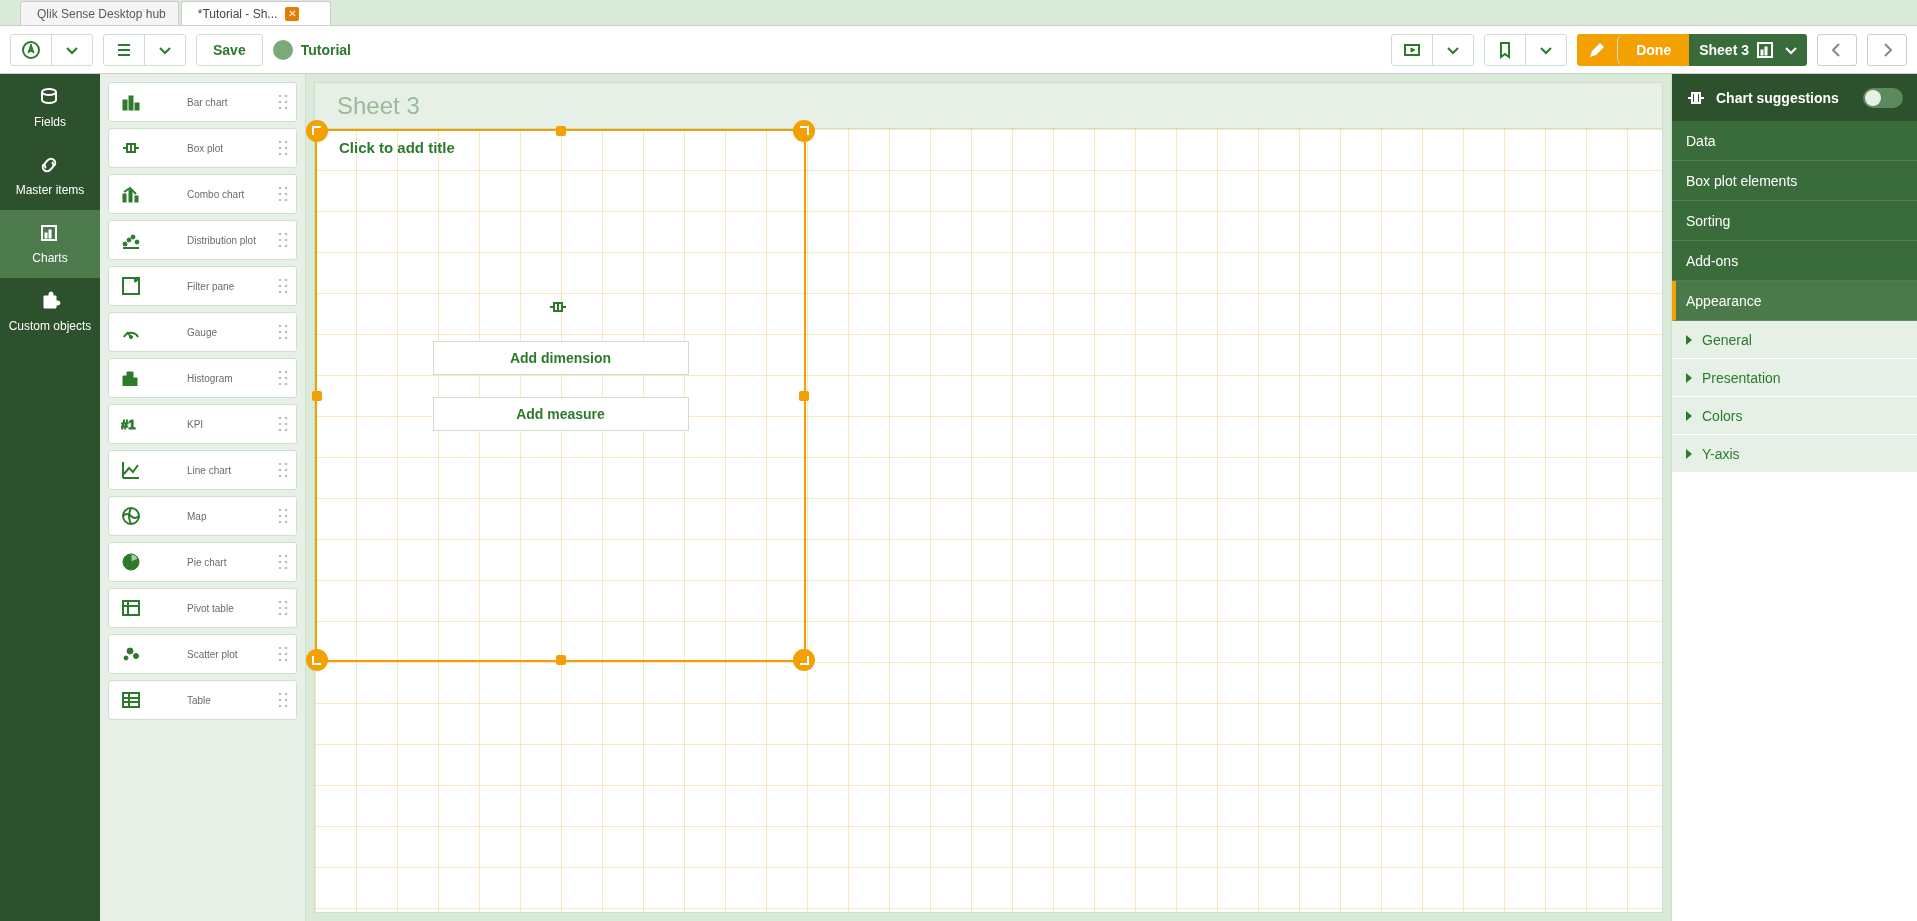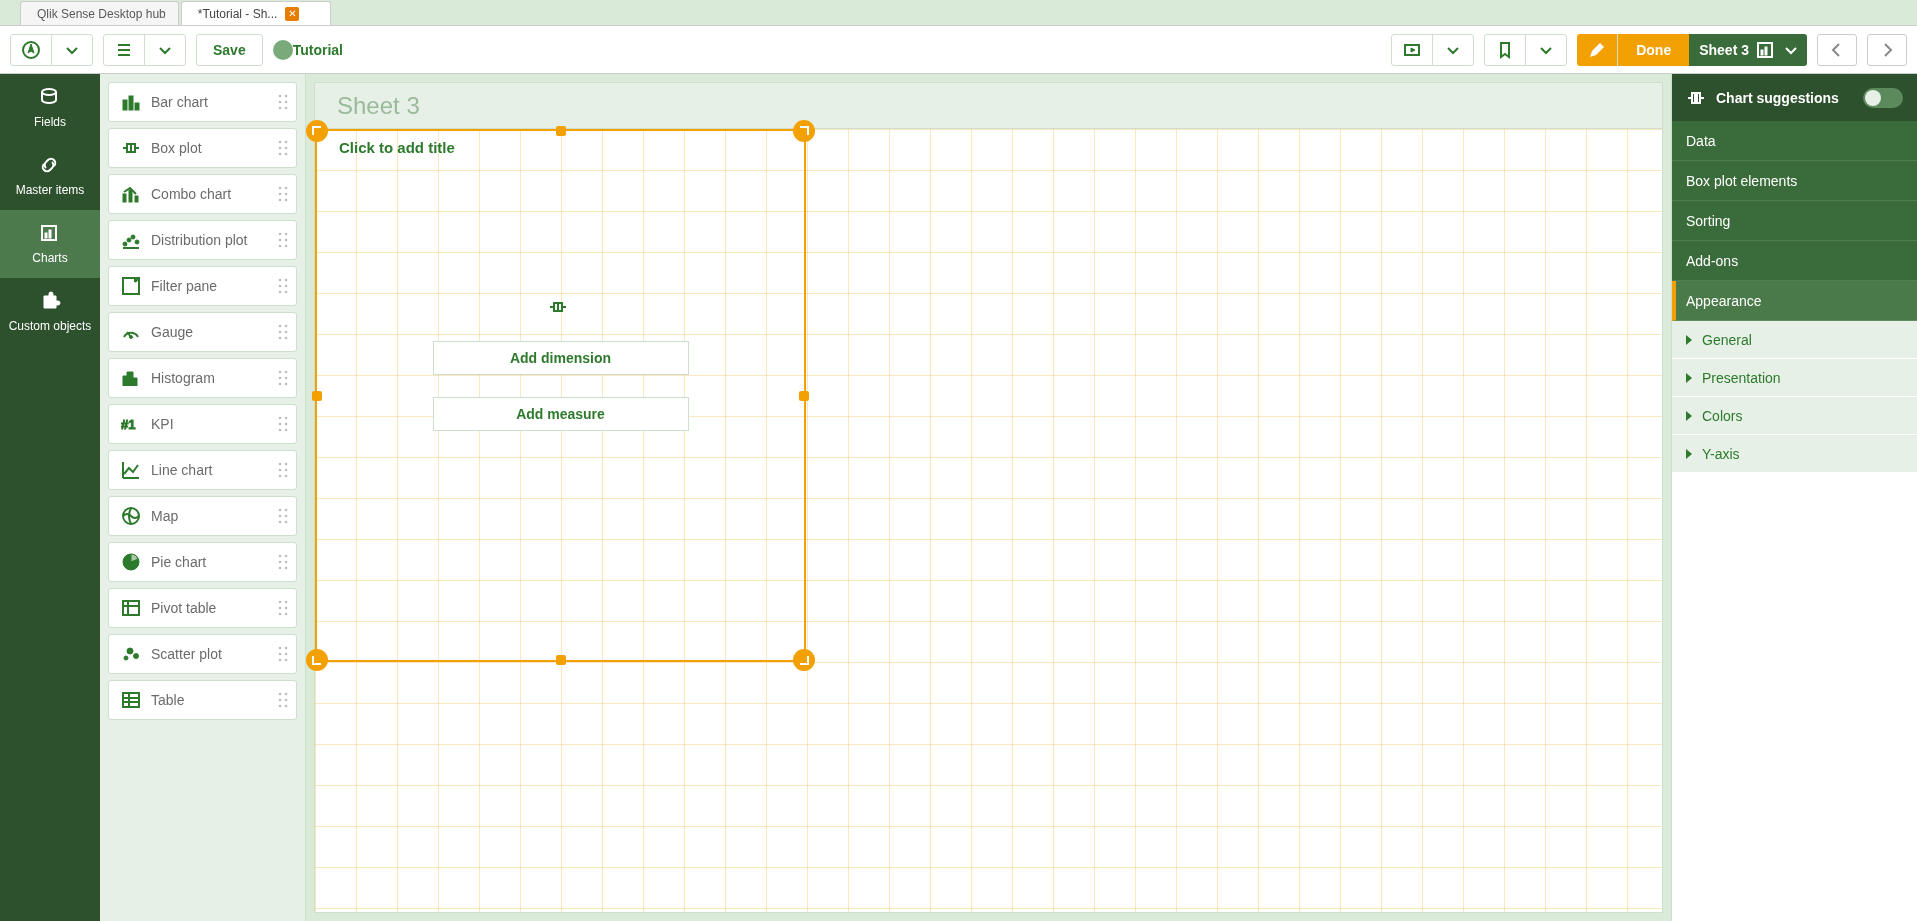--- a/index.html
+++ b/index.html
@@ -28,25 +28,25 @@
   .tab.active { background:#fff; color:#444; z-index:2; }
   .tab-close { width:14px; height:14px; background:#e77d00; color:#fff; border-radius:2px; font-size:10px; display:flex; align-items:center; justify-content:center; line-height:1; }
 
   
   .toolbar { height:48px; display:flex; align-items:center; padding:0 10px; gap:10px; border-bottom:1px solid var(--gray-border); background:#fff; }
   .tb-btn { height:32px; border:1px solid var(--qlik-green-border); border-radius:3px; background:#fff; display:inline-flex; align-items:center; justify-content:center; color:var(--qlik-green-text); font-weight:bold; font-size:14px; cursor:pointer; }
   .tb-btn.split { padding:0; }
   .tb-btn.split .seg { padding:0 10px; height:100%; display:flex; align-items:center; justify-content:center; }
   .tb-btn.split .seg+.seg { border-left:1px solid var(--qlik-green-border); }
   .tb-btn.plain { padding:0 16px; }
-  .tb-app { display:flex; align-items:center; color:var(--qlik-green-text); font-weight:bold; }
+  .tb-app { display:flex; align-items:center; gap:8px; color:var(--qlik-green-text); font-weight:bold; }
   .tb-app .circle { width:20px; height:20px; border-radius:10px; background:#7aaa7a; display:inline-block; }
   .spacer { flex:1; }
   .tb-done { background:var(--qlik-orange); color:#fff; border:none; border-radius:3px 0 0 3px; }
-  .tb-done .seg+.seg { border-left:none; }
+  .tb-done .seg+.seg { border-left:none;border-radius:8px; }
   .sheet-group { display:flex; height:32px; }
   .sheet-btn { background:var(--qlik-green-sidebar); color:#fff; border:none; height:32px; display:flex; align-items:center; padding:0 10px; font-weight:bold; border-radius:0 3px 3px 0; gap:6px; }
   .nav-btn { height:32px; width:40px; border:1px solid var(--gray-border); background:#fff; display:flex; align-items:center; justify-content:center; color:#888; border-radius:3px; }
 
   
   .main { flex:1; display:flex; min-height:0; }
 
   
   .rail { width:100px; background:var(--qlik-green-darker); display:flex; flex-direction:column; color:#fff; }
   .rail-item { height:68px; display:flex; flex-direction:column; align-items:center; justify-content:center; gap:6px; font-size:12px; cursor:pointer; }
@@ -54,21 +54,21 @@
   .rail-item svg { stroke:#fff; fill:#fff; }
 
   
   .assets { width:206px; background:var(--qlik-green-pale); display:flex; flex-direction:column; border-right:1px solid var(--qlik-green-border); }
   .search-row { height:42px; background:var(--qlik-green-sidebar); display:flex; align-items:center; padding:0 12px; gap:8px; }
   .search-row input { flex:1; background:transparent; border:none; outline:none; color:#fff; font-style:italic; font-size:15px; }
   .search-row input::placeholder { color:#cfe3cf; }
   .assets-list { flex:1; overflow-y:auto; padding:8px; }
   .asset-item { height:40px; background:#fff; border:1px solid var(--qlik-green-border); border-radius:3px; margin-bottom:6px; display:flex; align-items:center; padding:0 8px; color:#6b6b6b; cursor:pointer; }
   .asset-item .iconslot { width:28px; display:flex; justify-content:center; color:var(--qlik-green-text); }
-  .asset-item .label { flex:1; padding-left:6px; font-size:14px; }
+  .asset-item .label { flex:1; padding-left:6px; font-size:10px;margin-left:36px; }
   .asset-item .grip { color:#bdbdbd; width:12px; display:flex; justify-content:center; }
 
   
   .canvas-wrap { flex:1; background:var(--qlik-green-pale2); position:relative; padding:8px; display:flex; flex-direction:column; min-width:0; }
   .sheet-title { height:46px; background:var(--qlik-green-pale); display:flex; align-items:center; padding:0 22px; font-size:24px; color:#9bb99b; border:1px solid var(--qlik-green-border); border-bottom:none; }
   .sheet-body { flex:1; background:#fff; border:1px solid var(--qlik-green-border); position:relative;
     background-image:
       linear-gradient(to right, rgba(242,160,2,0.25) 1px, transparent 1px),
       linear-gradient(to bottom, rgba(242,160,2,0.25) 1px, transparent 1px);
     background-size: 41px 41px;

